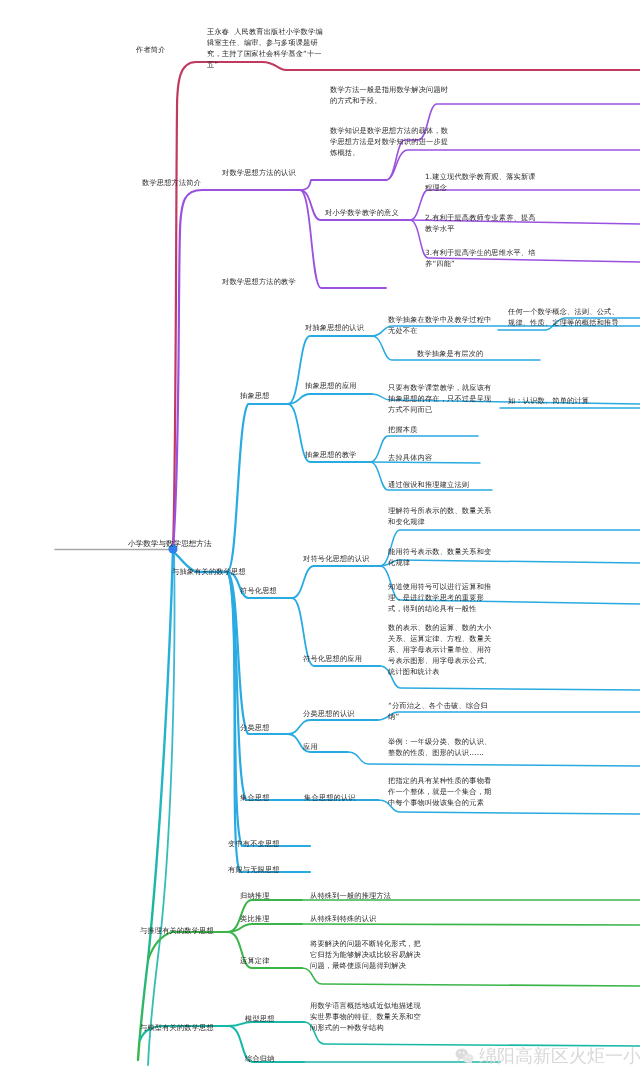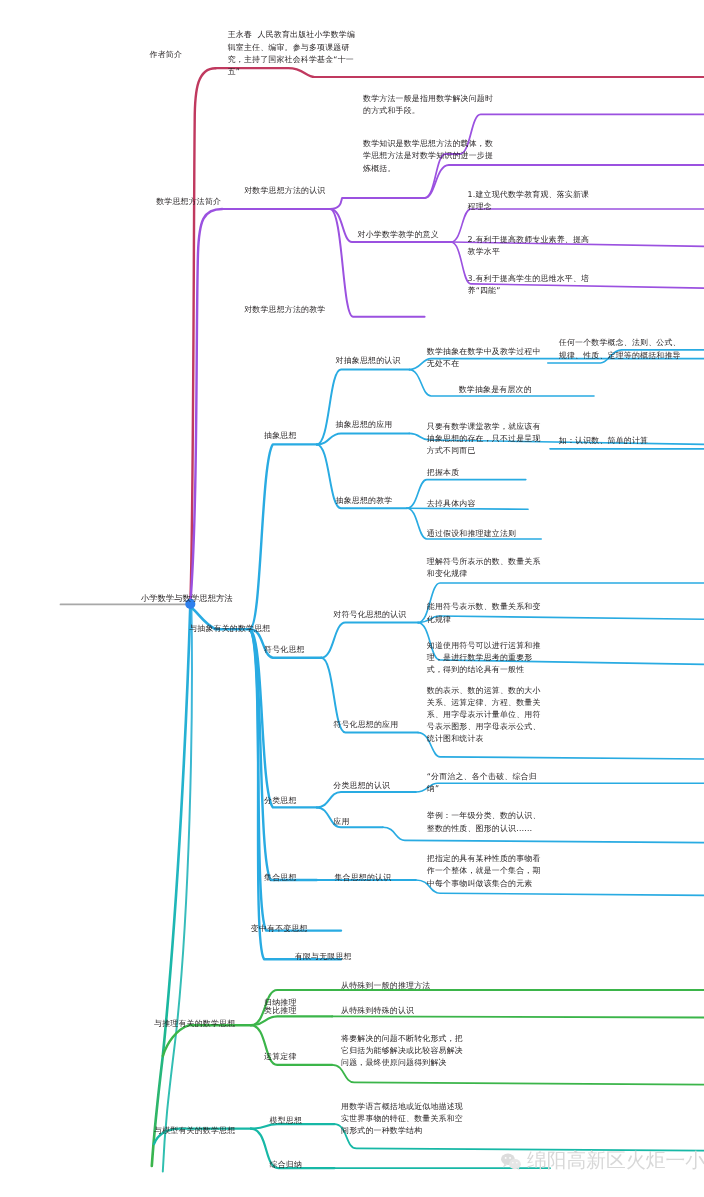--- a/index.html
+++ b/index.html
@@ -187,23 +187,23 @@
     <div class="lbl r" style="left: 388px; top: 622px; width: 110px;">数的表示、数的运算、数的大小关系、运算定律、方程、数量关系、用字母表示计量单位、用符号表示图形、用字母表示公式、统计图和统计表</div>
     <div class="lbl r" style="left: 240px; top: 722px; width: 46px;">分类思想</div>
     <div class="lbl r" style="left: 303px; top: 708px; width: 66px;">分类思想的认识</div>
     <div class="lbl r" style="left: 388px; top: 700px; width: 110px;">“分而治之、各个击破、综合归纳”</div>
     <div class="lbl r" style="left: 303px; top: 741px; width: 30px;">应用</div>
     <div class="lbl r" style="left: 388px; top: 736px; width: 110px;">举例：一年级分类、数的认识、整数的性质、图形的认识……</div>
     <div class="lbl r" style="left: 240px; top: 792px; width: 46px;">集合思想</div>
     <div class="lbl r" style="left: 304px; top: 792px; width: 66px;">集合思想的认识</div>
     <div class="lbl r" style="left: 388px; top: 775px; width: 110px;">把指定的具有某种性质的事物看作一个整体，就是一个集合，期中每个事物叫做该集合的元素</div>
     <div class="lbl r" style="left: 228px; top: 838px; width: 68px;">变中有不变思想</div>
-    <div class="lbl r" style="left: 228px; top: 864px; width: 68px; margin-left: 40px;">有限与无限思想</div>
+    <div class="lbl r" style="left: 228px; top: 864px; width: 68px;">有限与无限思想</div>
     <div class="lbl r" style="left: 140px; top: 925px; width: 84px;">与推理有关的数学思想</div>
-    <div class="lbl r" style="left: 240px; top: 890px; width: 46px; margin-top: 16px;">归纳推理</div>
+    <div class="lbl r" style="left: 240px; top: 890px; width: 46px;">归纳推理</div>
     <div class="lbl r" style="left: 310px; top: 890px; width: 112px;">从特殊到一般的推理方法</div>
     <div class="lbl r" style="left: 240px; top: 913px; width: 46px;">类比推理</div>
     <div class="lbl r" style="left: 310px; top: 913px; width: 112px;">从特殊到特殊的认识</div>
     <div class="lbl r" style="left: 240px; top: 955px; width: 46px;">运算定律</div>
     <div class="lbl r" style="left: 310px; top: 938px; width: 112px;">将要解决的问题不断转化形式，把它归括为能够解决或比较容易解决问题，最终使原问题得到解决</div>
     <div class="lbl r" style="left: 140px; top: 1022px; width: 84px;">与模型有关的数学思想</div>
     <div class="lbl r" style="left: 245px; top: 1013px; width: 46px;">模型思想</div>
     <div class="lbl r" style="left: 310px; top: 1000px; width: 112px;">用数学语言概括地或近似地描述现实世界事物的特征、数量关系和空间形式的一种数学结构</div>
     <div class="lbl r" style="left: 245px; top: 1053px; width: 46px;">综合归纳</div>
   </div>

